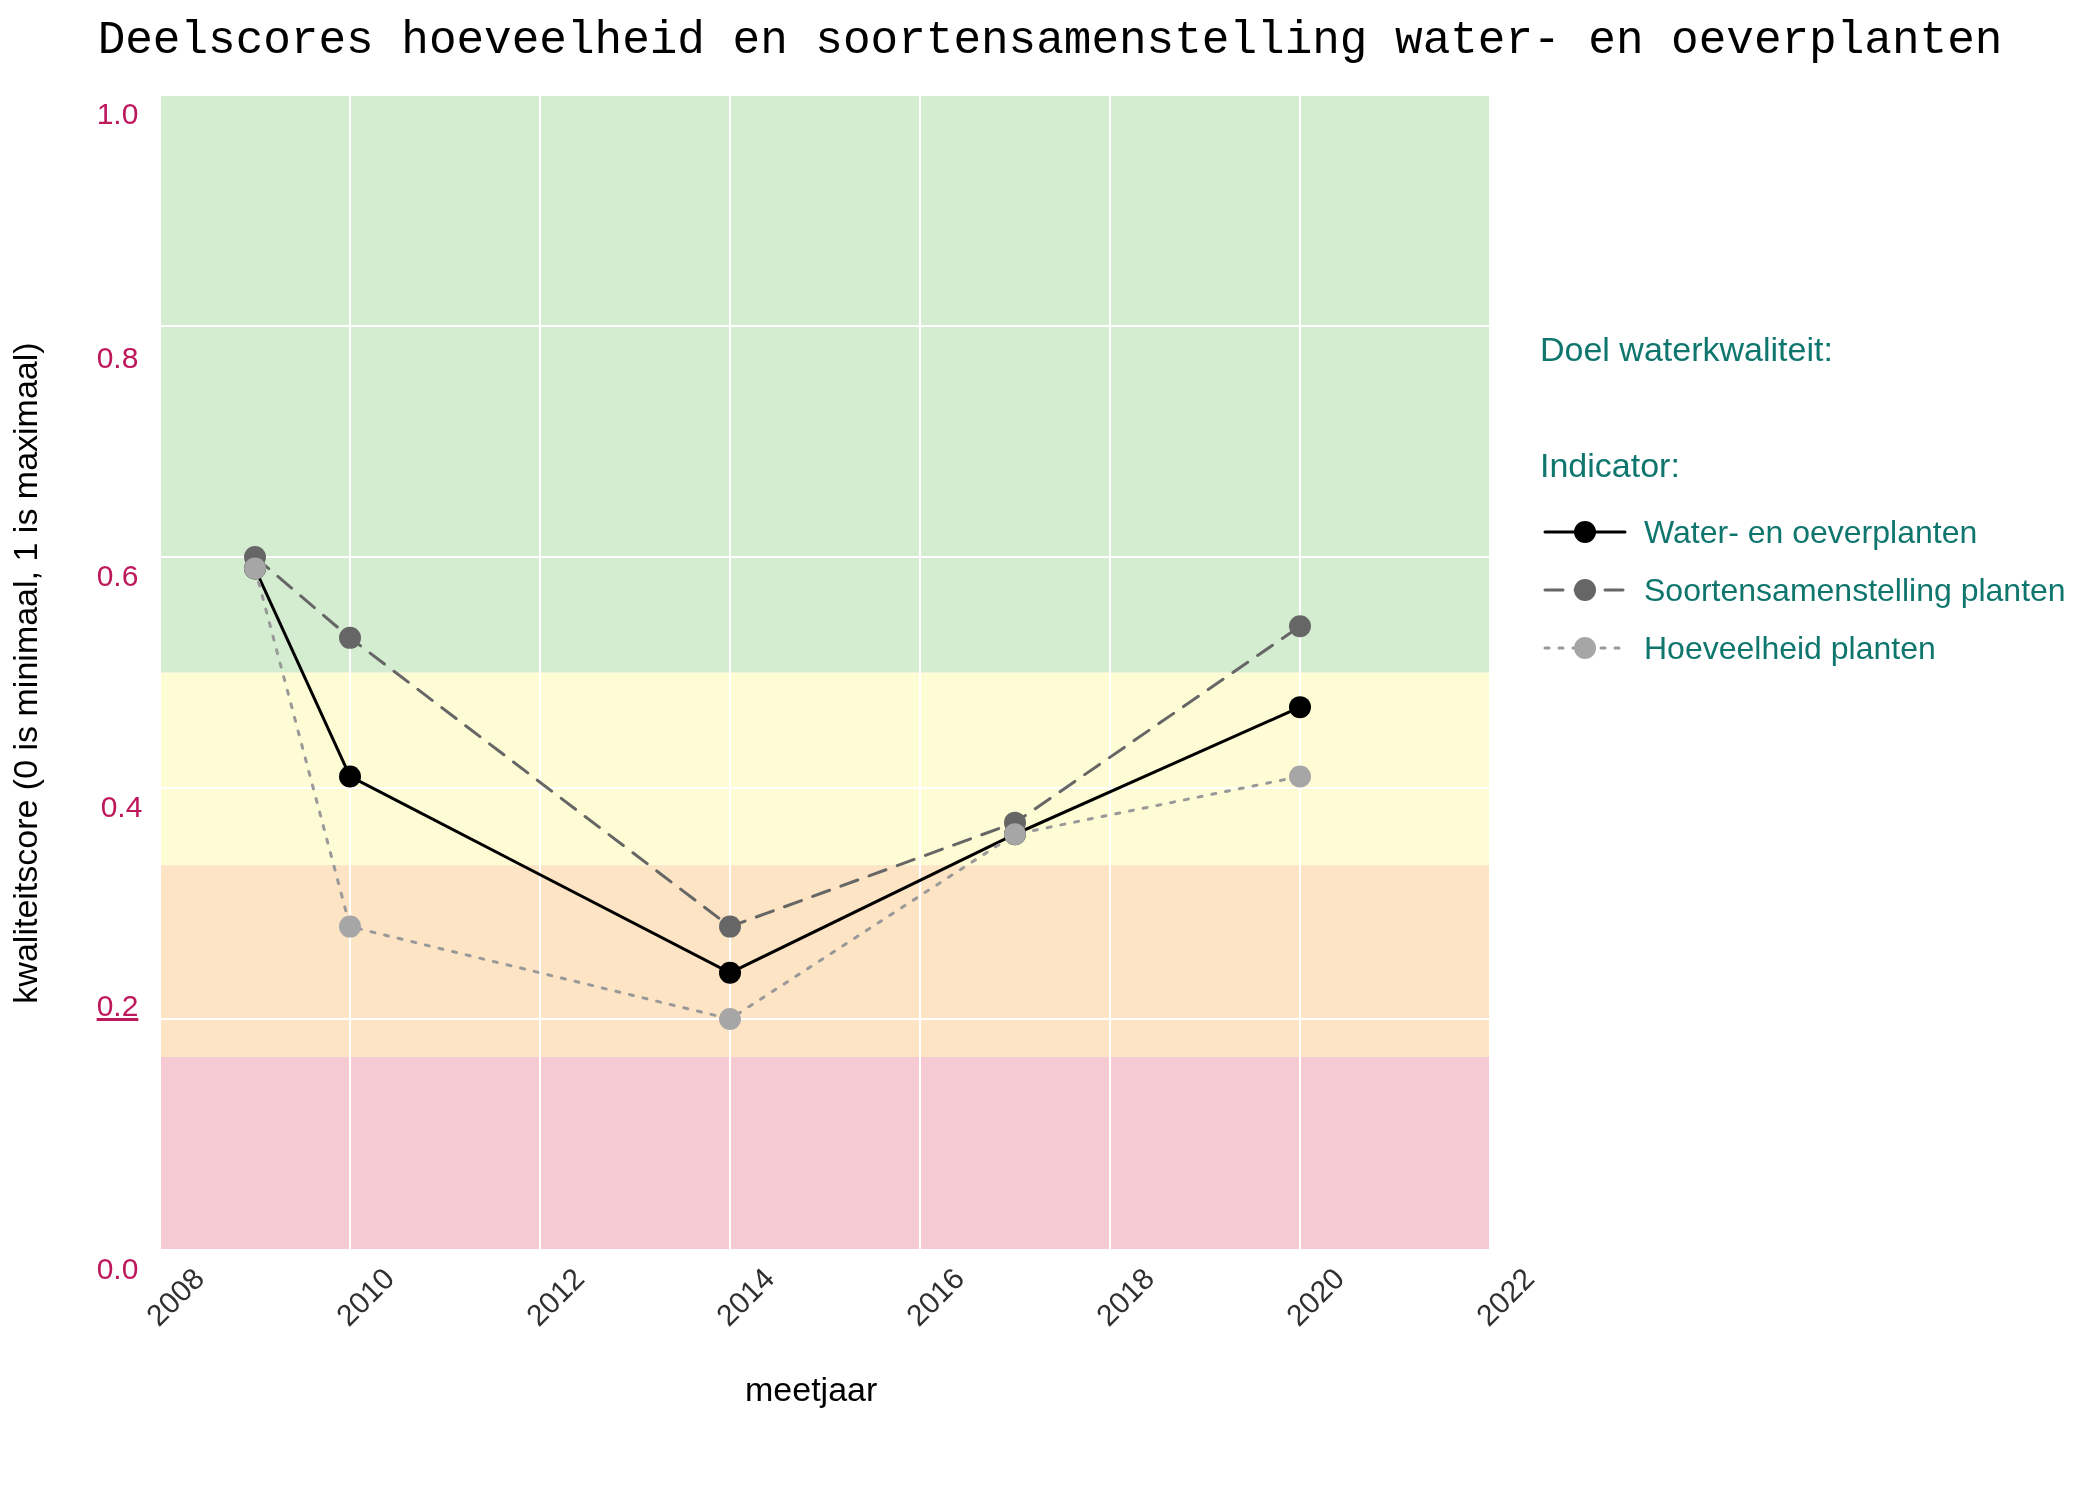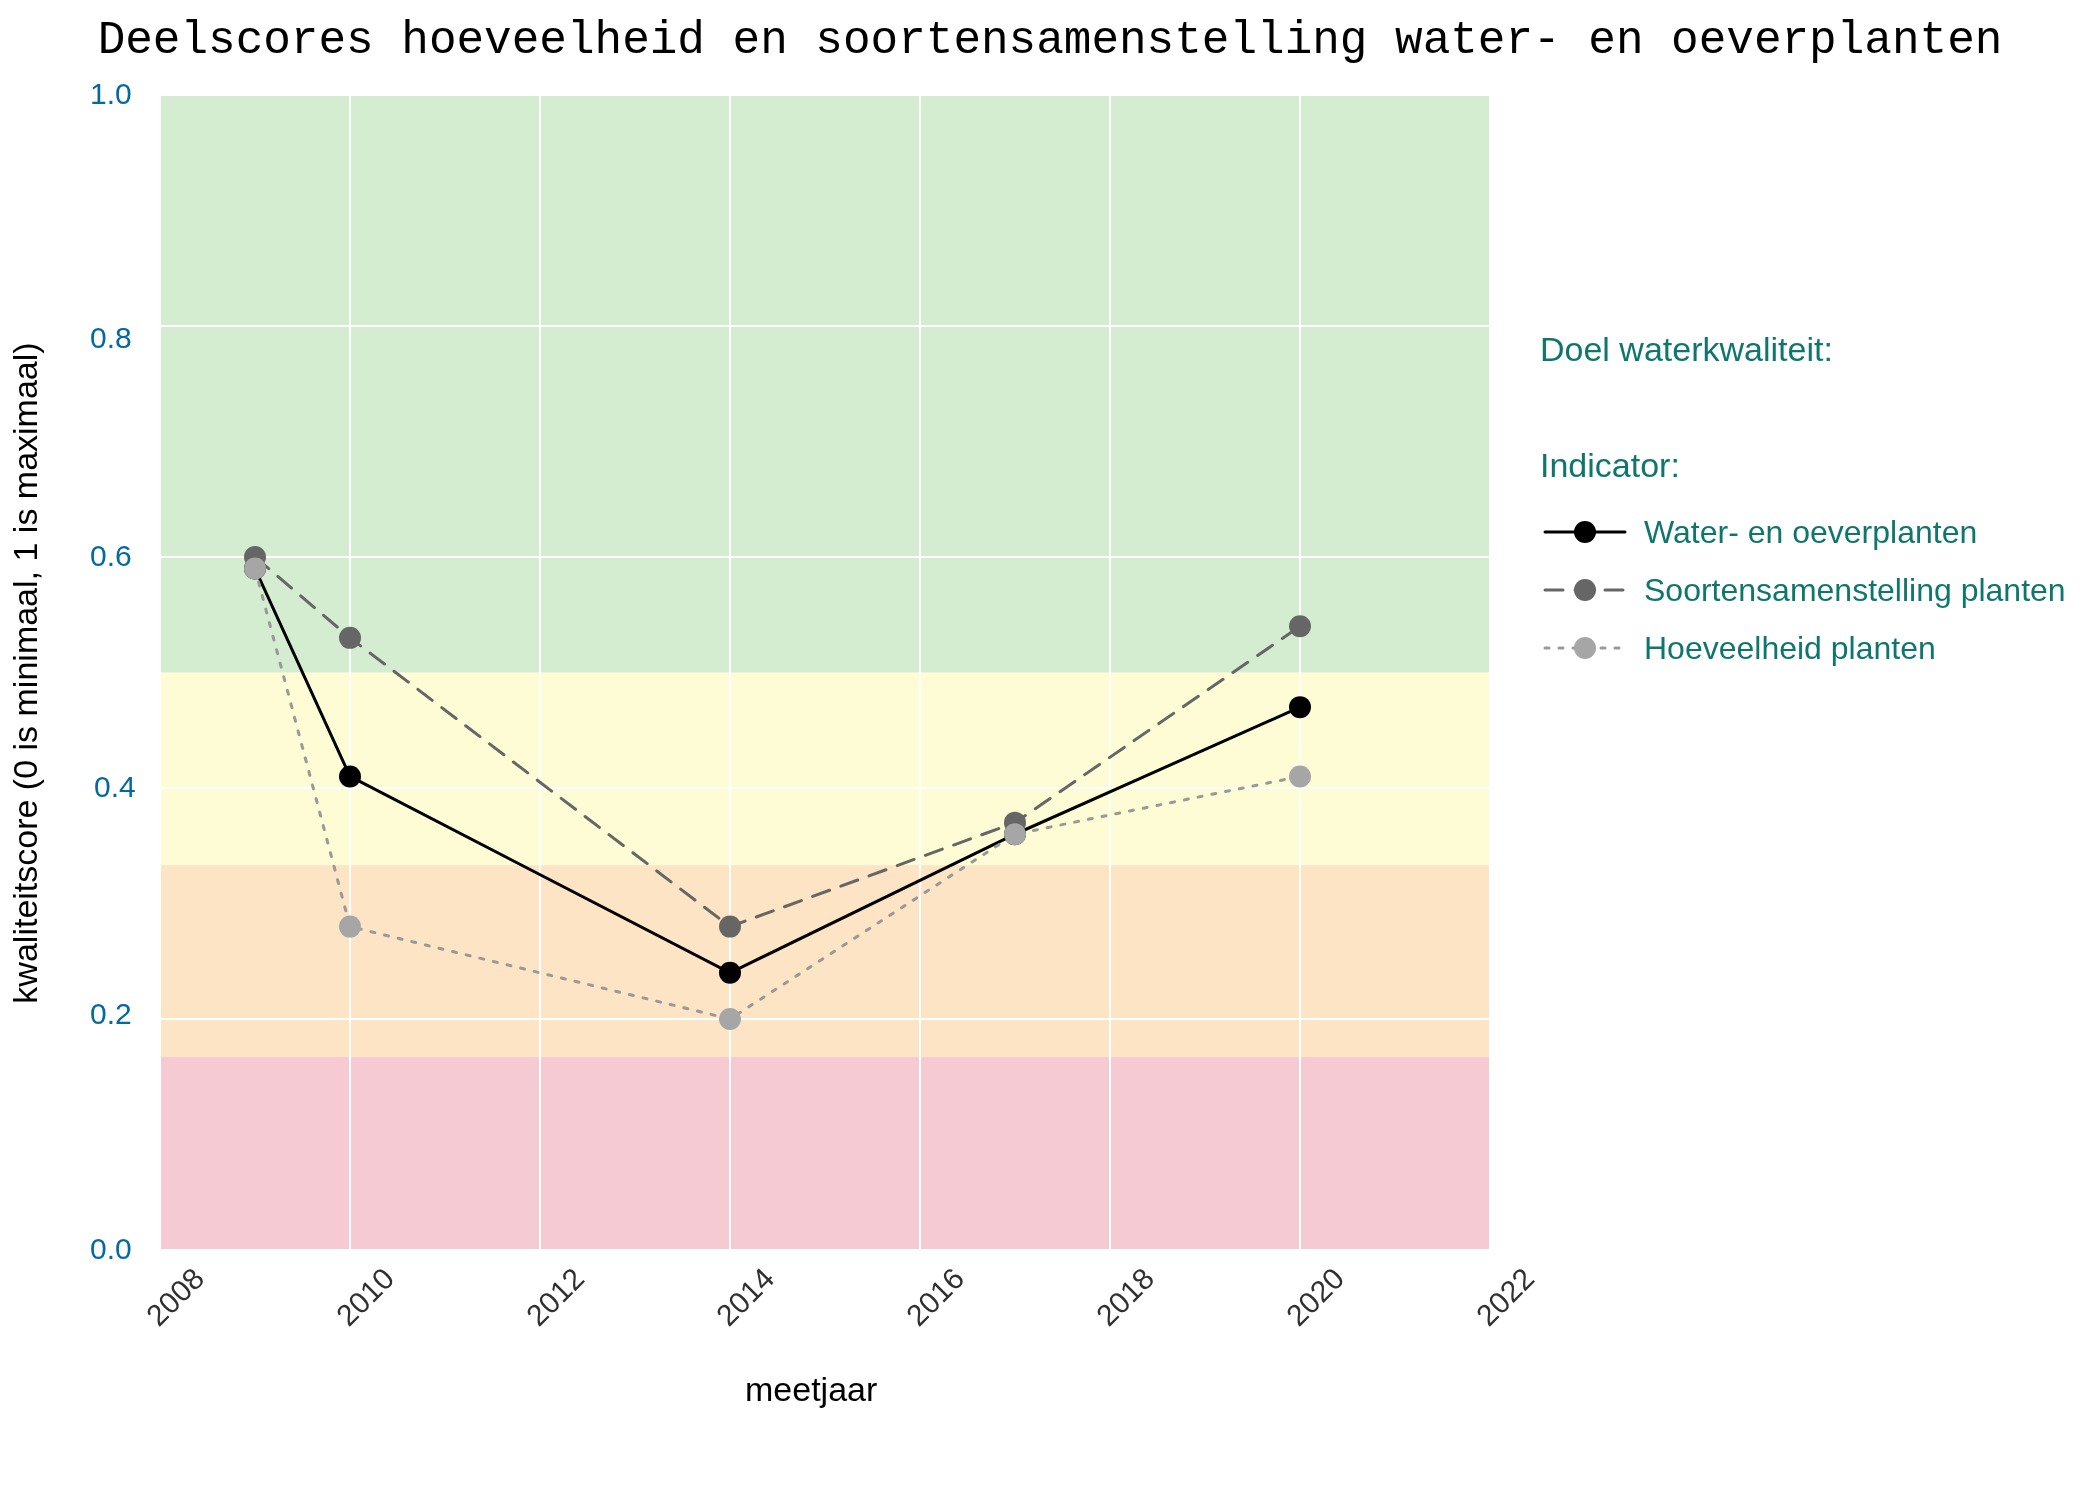--- a/index.html
+++ b/index.html
@@ -37,23 +37,24 @@
     color: #000;
   }
   .x-axis-label {
     position: absolute;
     font-size: 34px;
     color: #000;
     text-align: center;
   }
   .y-tick-label {
     position: absolute;
-    text-align: left;
+    text-align: center;
     font-size: 30px;
-    color: #0369a1;
+    color: #be185d;
+    margin-top: 20px;
   }
   .x-tick-label {
     position: absolute;
     font-size: 30px;
     color: #303030;
     transform-origin: center top;
     transform: rotate(-45deg);
     text-align: center;
     white-space: nowrap;
   }
@@ -138,21 +139,21 @@
       <path d="M95 473.55000000000007 L190 831.5999999999999 L570 924 L855.0000000000001 739.2 L1140 681.45 " fill="none" stroke="#999999" stroke-width="3" stroke-dasharray="4 10" stroke-linecap="round"></path>
       <circle cx="95" cy="473.55000000000007" r="11" fill="#A6A6A6"></circle>
       <circle cx="190" cy="831.5999999999999" r="11" fill="#A6A6A6"></circle>
       <circle cx="570" cy="924" r="11" fill="#A6A6A6"></circle>
       <circle cx="855.0000000000001" cy="739.2" r="11" fill="#A6A6A6"></circle>
       <circle cx="1140" cy="681.45" r="11" fill="#A6A6A6"></circle>
     </svg>
 
   <div id="y-ticks">
       <div class="y-tick-label" style="left: 90px; top: 1232px; width: 55px;">0.0</div>
-      <div class="y-tick-label" style="left: 90px; top: 997px; width: 55px;">0.2</div>
+      <div class="y-tick-label" style="left: 90px; top: 969px; width: 55px; text-decoration: underline;">0.2</div>
       <div class="y-tick-label" style="left: 94px; top: 770px; width: 55px;">0.4</div>
       <div class="y-tick-label" style="left: 90px; top: 539px; width: 55px;">0.6</div>
       <div class="y-tick-label" style="left: 90px; top: 321px; width: 55px;">0.8</div>
       <div class="y-tick-label" style="left: 90px; top: 77px; width: 55px;">1.0</div>
     </div>
 
   <div id="x-ticks">
       <div class="x-tick-label" style="left: 130px; top: 1285px;">2008</div>
       <div class="x-tick-label" style="left: 320px; top: 1285px;">2010</div>
       <div class="x-tick-label" style="left: 510px; top: 1285px;">2012</div>

